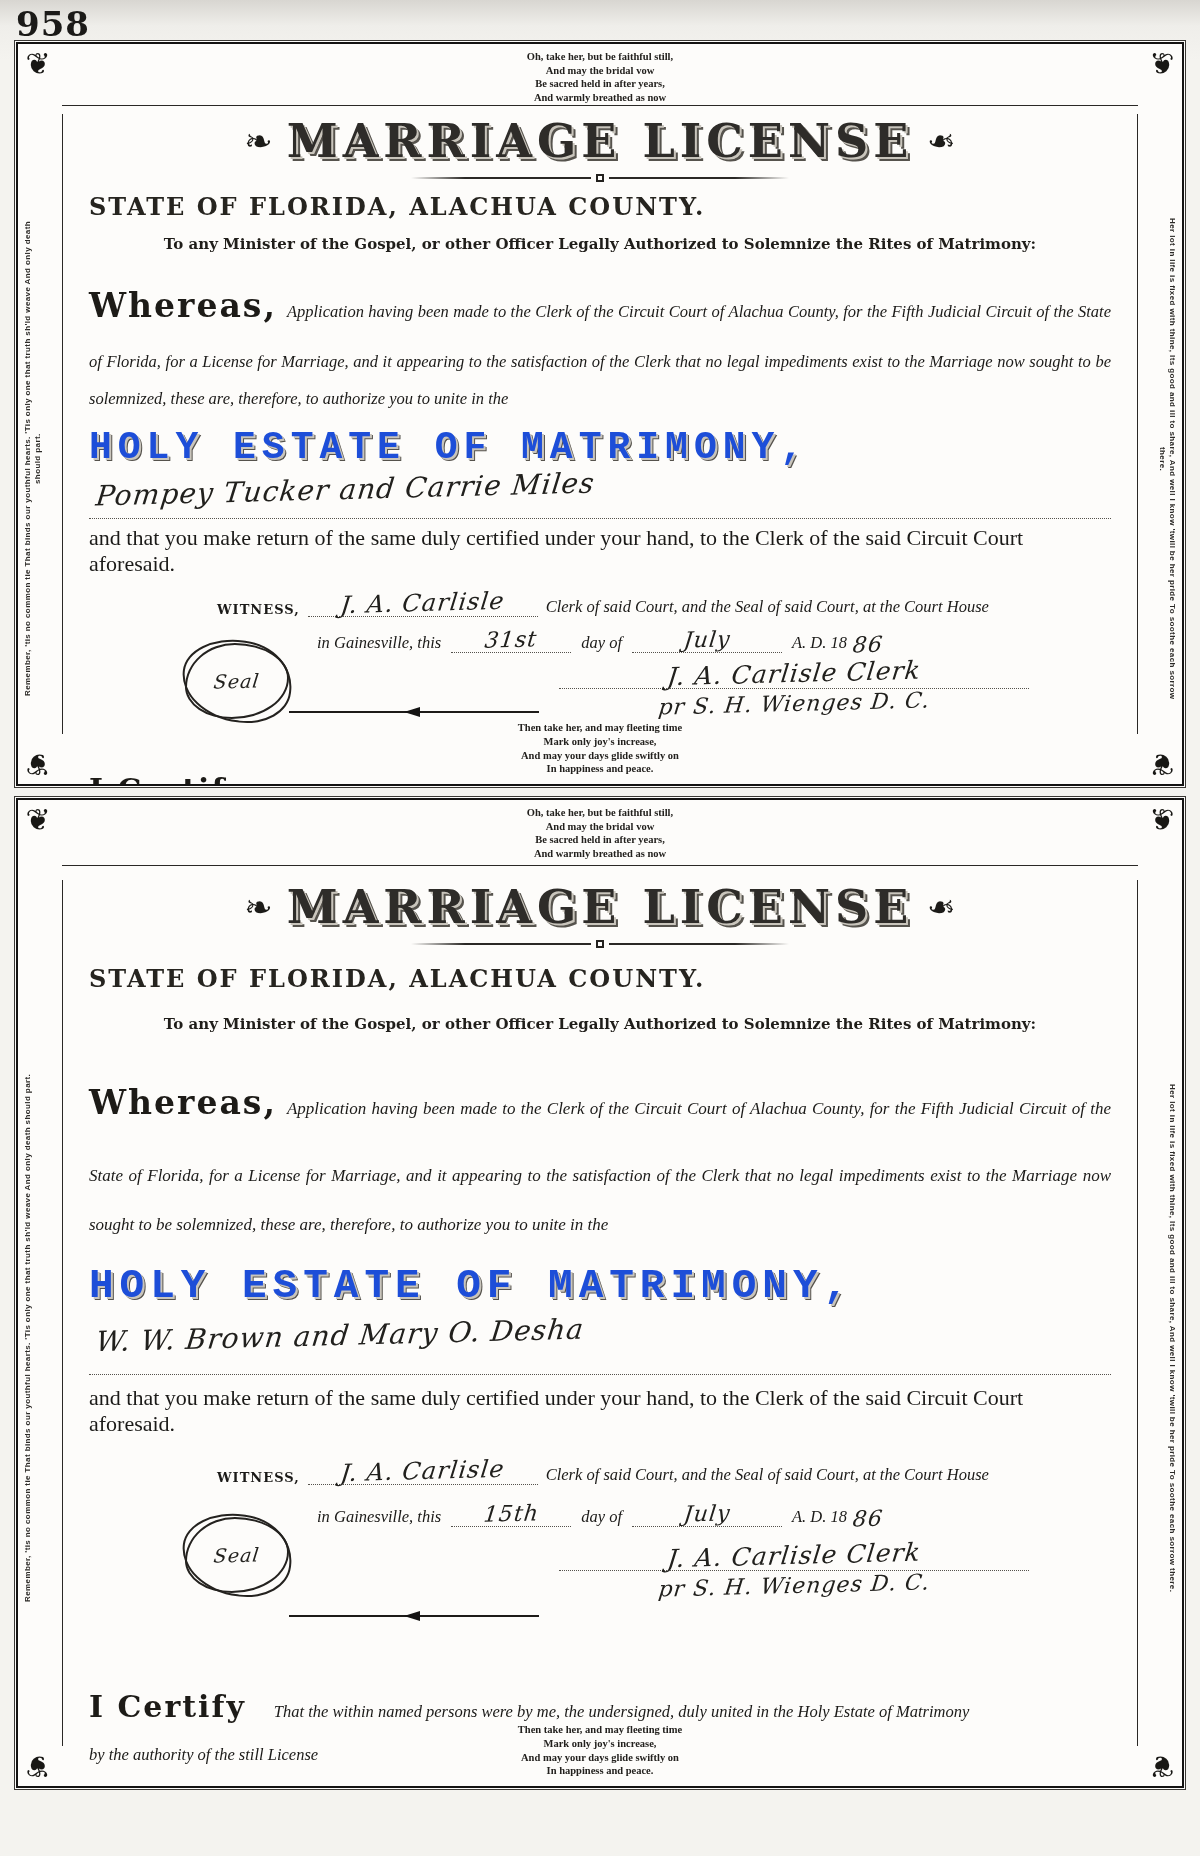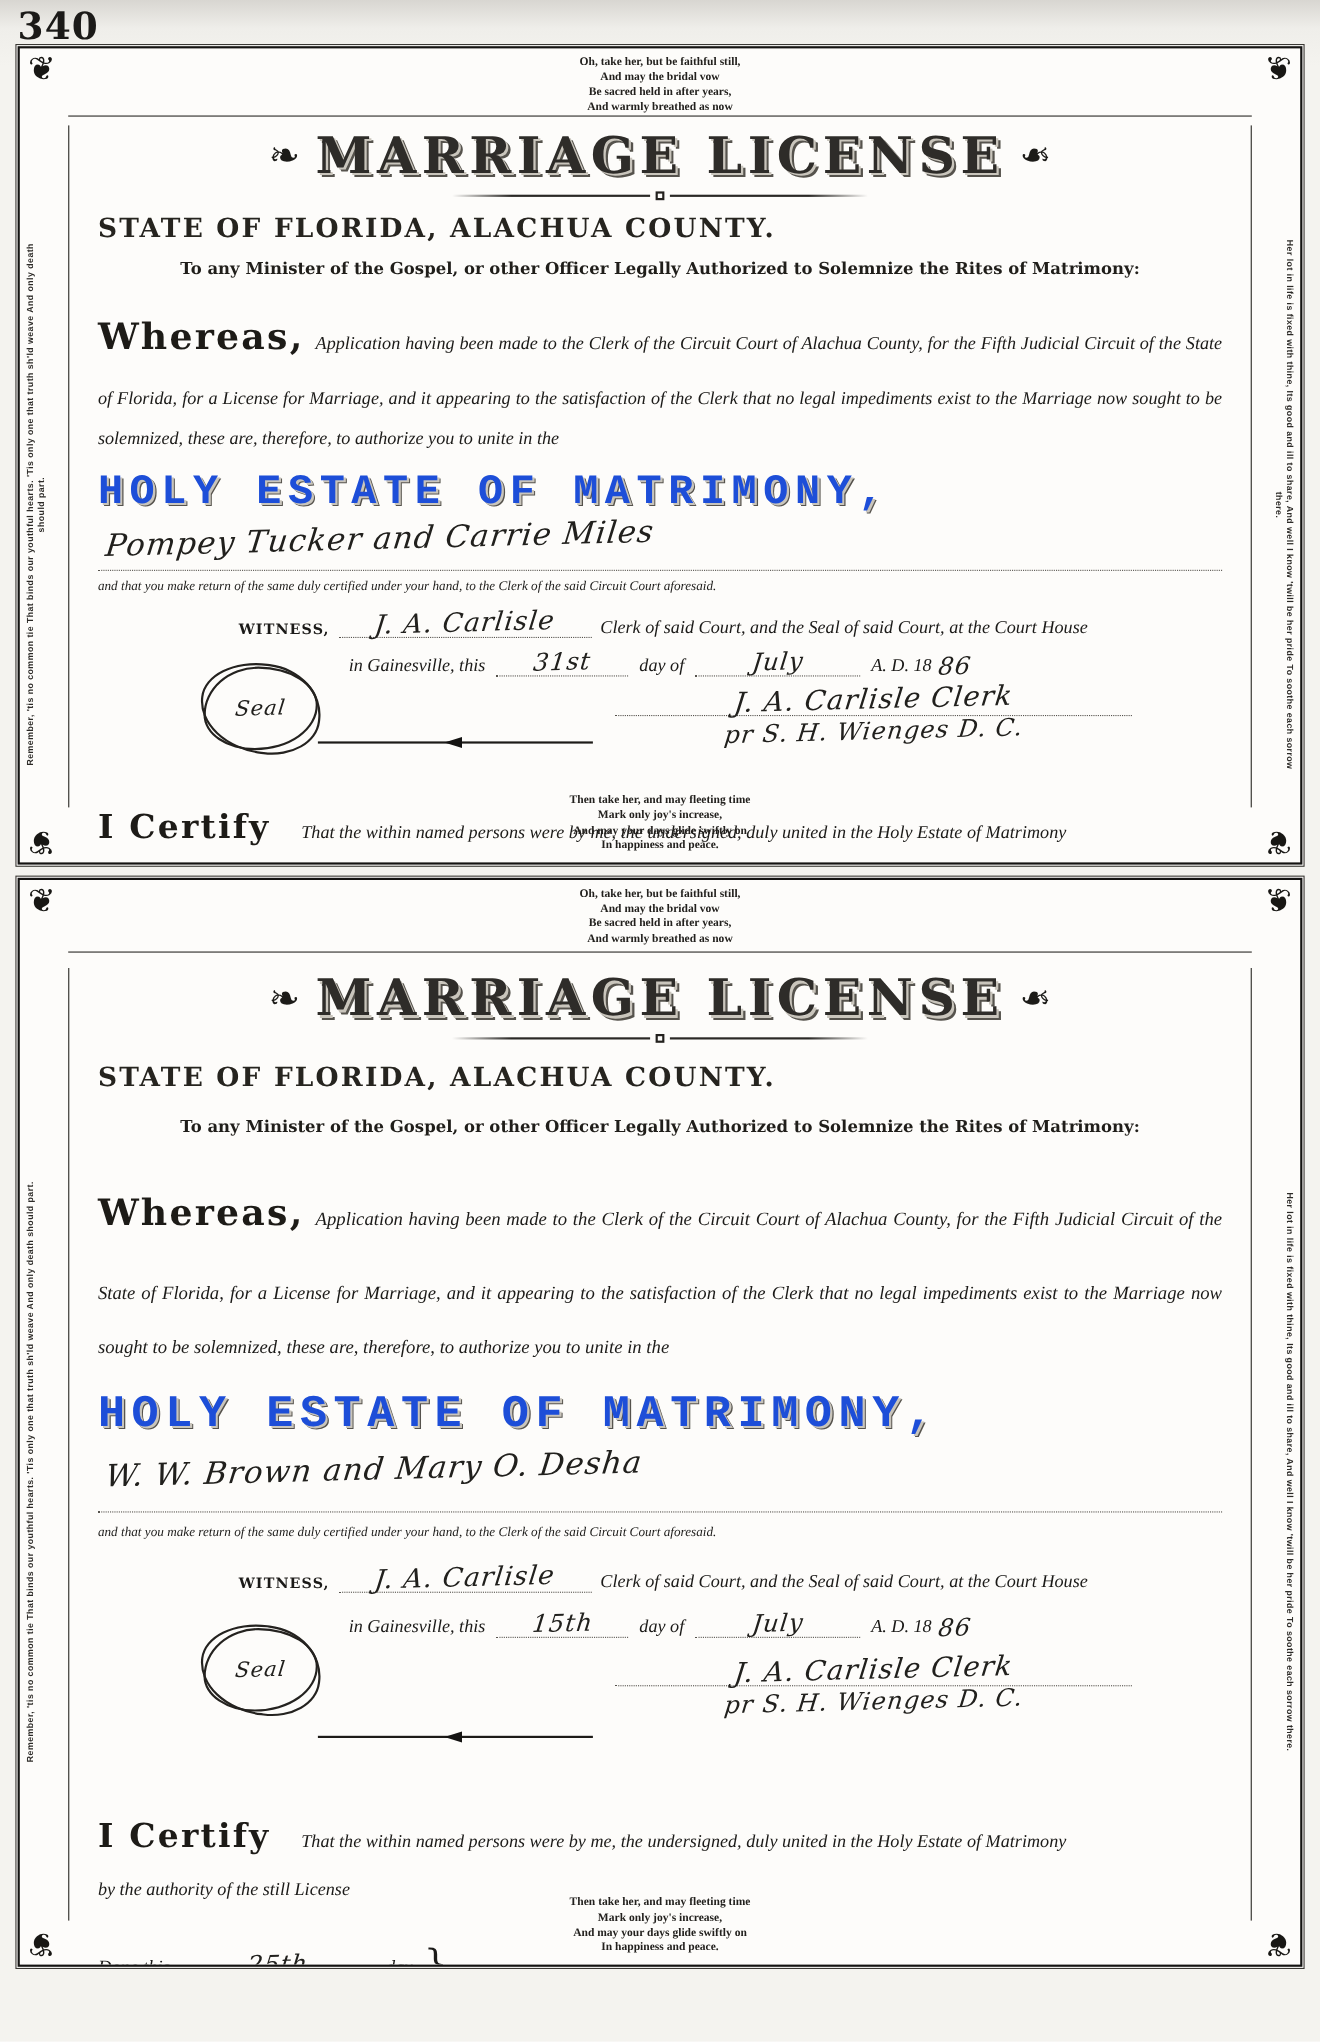--- a/index.html
+++ b/index.html
@@ -89,21 +89,21 @@
     font-size:38px; letter-spacing:6px; margin-top:8px; color:#1d4ed8;
     text-shadow:2px 2px 0 #c9c5bc, 3px 3px 0 #55524c; white-space:nowrap;
   }
   .names-line { border-bottom:1px dotted #55524c; height:46px; margin-top:4px; padding-left:8px; }
   .hand {
     font-family:"DejaVu Serif",serif; font-style:italic; color:#21201d;
     display:inline-block; transform:skewX(-8deg) rotate(-1.5deg);
     letter-spacing:1px; white-space:nowrap;
   }
   .hand.big { font-size:28px; }
-  .return-clause { font-style:italic; font-size:12px; margin-top:6px; }
+  .return-clause { font-size:22px; margin-top:6px; }
 
   .witness-row { margin-top:12px; padding-left:128px; font-size:16.5px; display:flex; align-items:flex-end; }
   .witness-label { font-family:"DejaVu Serif",serif; font-weight:bold; font-size:13px; letter-spacing:1px; }
   .fill { border-bottom:1px dotted #55524c; display:inline-block; text-align:center; }
   .w-sig { min-width:230px; margin:0 8px; }
   .w-sig .hand { font-size:24px; margin-bottom:-6px; }
   .it { font-style:italic; }
 
   .place-wrap { position:relative; margin-top:10px; min-height:120px; }
   .seal {
@@ -165,21 +165,21 @@
   .c1 .place-wrap { margin-top:16px; min-height:150px; }
   .c1 .clerk-sigs { margin-top:14px; }
   .c1 .certify { margin-top:24px; line-height:2.1; }
   .c1 .b-row { margin-top:22px; }
   .c1 .bottom-grid { margin-top:14px; }
   .c1 .right-col { padding-top:46px; }
 </style>
 </head>
 <body>
 
-<div class="page-number">340</div>
+<div class="page-number">958</div>
 
 <section class="cert c0">
   <span class="corner tl">❦</span>
   <span class="corner tr">❦</span>
   <span class="corner bl">❦</span>
   <span class="corner br">❦</span>
 
   <div class="top-verse">
     <div>Oh, take her, but be faithful still,</div>
     <div>And may the bridal vow</div>

